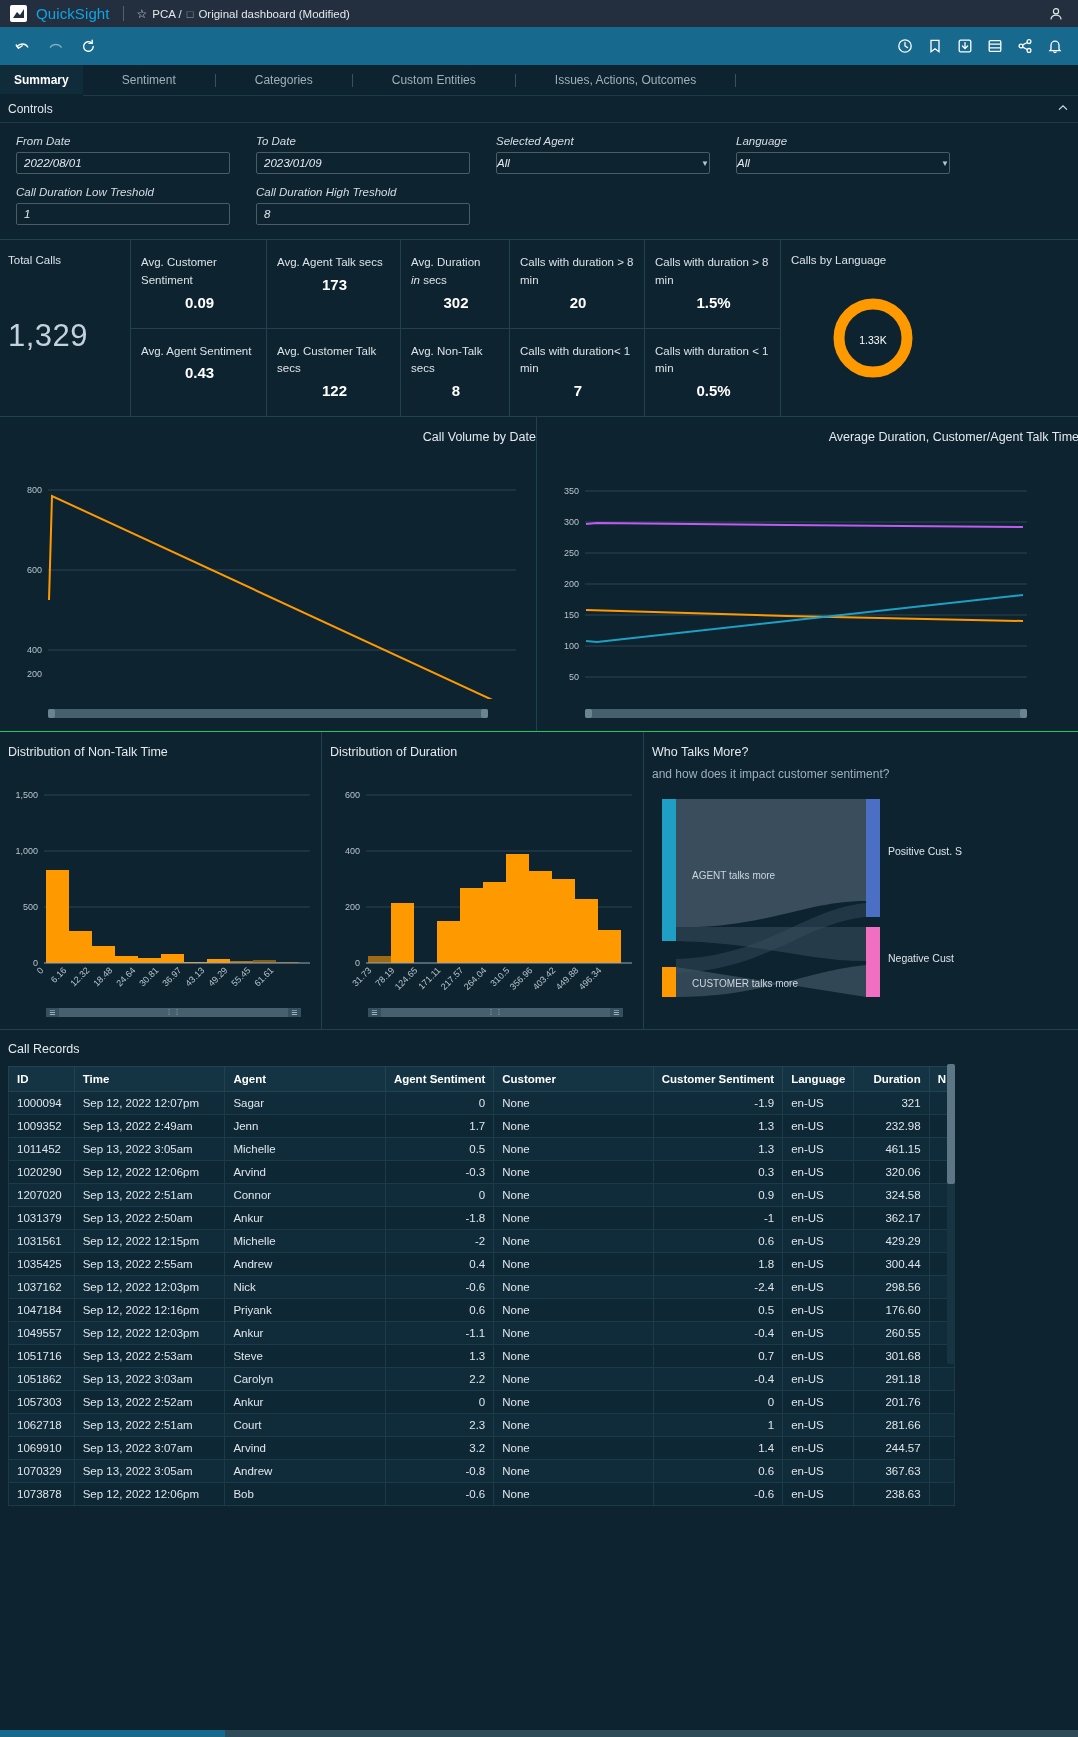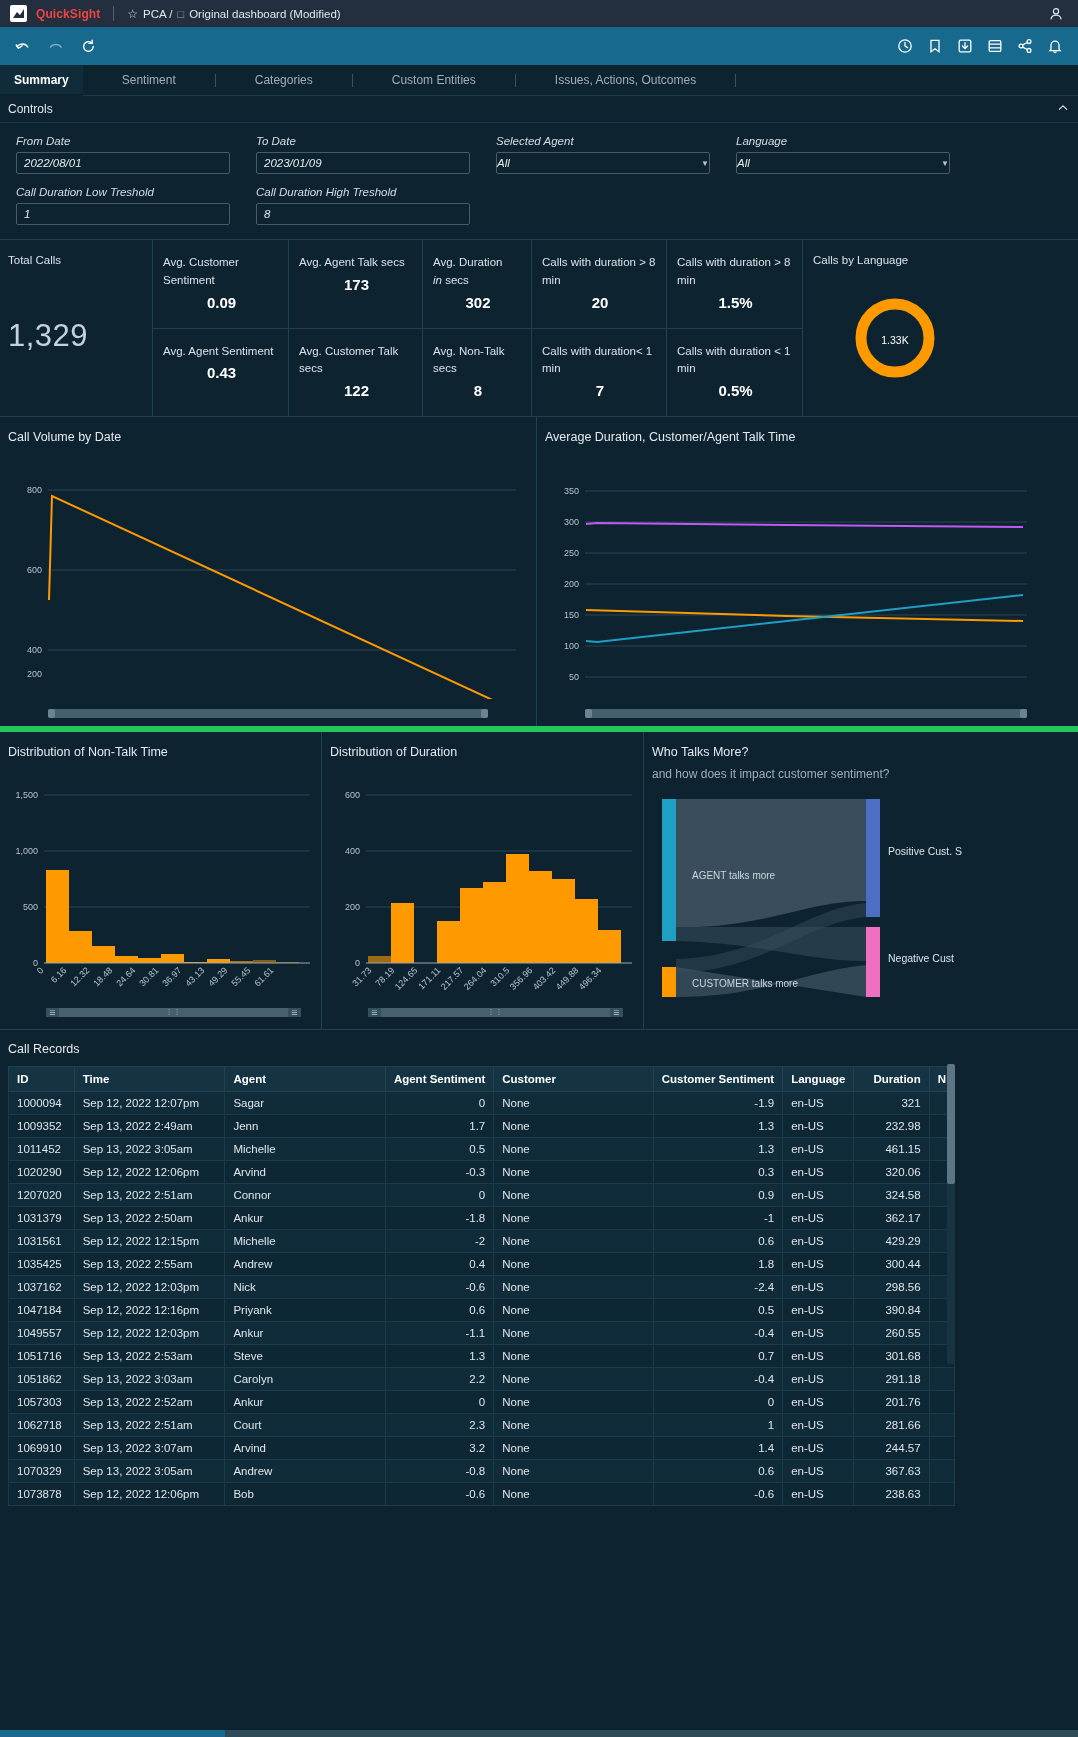--- a/index.html
+++ b/index.html
@@ -15,21 +15,21 @@
   
   .topbar {
     height: 27px; background: #232f3e; display: flex; align-items: center;
     padding: 0 10px; gap: 9px; font-size: 12px;
   }
   .qs-logo {
     width: 17px; height: 17px; background: #ffffff; border-radius: 2px;
     display: flex; align-items: center; justify-content: center;
   }
   .qs-logo svg { display: block; }
-  .qs-name { font-size: 12px; font-weight: bold; letter-spacing: .1px; color: #ef4444; }
+  .qs-name { font-size: 15px; font-weight: normal; letter-spacing: .1px; color: #0ea5e9; }
   .tb-sep { width: 1px; height: 15px; background: #54606d; margin: 0 4px; }
   .bc { display: flex; align-items: center; gap: 5px; font-size: 11.5px; color: #e3e7ea; }
   .bc .star { font-size: 12px; color: #d5dbe0; }
   .bc .bm { font-size: 11px; color: #98a5ae; }
   .topbar-right { margin-left: auto; display: flex; align-items: center; gap: 8px; padding-right: 4px; }
   .person-ico { width: 16px; height: 16px; }
 
   
   .toolbar {
     height: 38px; background: #17698d; display: flex; align-items: center;
@@ -77,21 +77,21 @@
     padding: 0 0; cursor: pointer; width: 214px;
   }
   .ctrl-select .caret { margin-left: auto; font-size: 8px; color: #b9c4cc; }
 
   
   .kpi-band {
     display: flex; border-top: 1px solid #22414f; border-bottom: 1px solid #22414f;
     background: #0d2330; height: 178px;
   }
   .kpi-total {
-    width: 153px; border-right: 1px solid #22414f; padding: 14px 0 0 8px;
+    width: 131px; border-right: 1px solid #22414f; padding: 14px 0 0 8px;
     display: flex; flex-direction: column;
   }
   .kpi-total .t { font-size: 11.5px; color: #dbe2e7; }
   .kpi-total .v {
     font-size: 31px; color: #c3d2dc; font-weight: 300; margin-top: 52px; letter-spacing: .5px;
   }
   .kpi-grid { display: flex; flex: 1; }
   .kpi-col { border-right: 1px solid #22414f; display: flex; flex-direction: column; }
   .kpi-cell { flex: 1; padding: 14px 8px 0 10px; display: flex; flex-direction: column; }
   .kpi-cell + .kpi-cell { border-top: 1px solid #22414f; }
@@ -100,21 +100,21 @@
   .kpi-cell .v { font-size: 15px; font-weight: bold; color: #ffffff; text-align: center; margin-top: 4px; }
   .kpi-lang { flex: 1; padding: 14px 0 0 10px; position: relative; }
   .kpi-lang .t { font-size: 11.5px; color: #dbe2e7; }
   .donut-wrap { position: absolute; left: 48px; top: 54px; }
   .donut-label {
     position: absolute; inset: 0; display: flex; align-items: center; justify-content: center;
     font-size: 10.5px; color: #ffffff;
   }
 
   
-  .row-charts { display: flex; border-bottom: 6px solid #22c55e; height: 315px; }
+  .row-charts { display: flex; border-bottom: 1px solid #22c55e; height: 315px; text-align: right; }
   .panel { background: #0d2330; position: relative; }
   .panel + .panel { border-left: 1px solid #22414f; }
   .panel-title { font-size: 12.5px; color: #e4eaee; padding: 13px 0 0 8px; }
   .panel-sub { font-size: 12px; color: #9eafba; padding: 8px 0 0 8px; }
   .lc-left { width: 536px; }
   .lc-right { flex: 1; }
 
   .axis-label { font-size: 9px; fill: #b7c3cb; }
   .axis-xlabel { font-size: 9px; fill: #ccd5db; }
   .gridline { stroke: #2c4655; stroke-width: 1; }
@@ -699,21 +699,21 @@
           <td></td>
         </tr>
         <tr>
           <td>1047184</td>
           <td>Sep 12, 2022 12:16pm</td>
           <td>Priyank</td>
           <td class="num">0.6</td>
           <td>None</td>
           <td class="num">0.5</td>
           <td>en-US</td>
-          <td class="num">390.84</td>
+          <td class="num">176.60</td>
           <td></td>
         </tr>
         <tr>
           <td>1049557</td>
           <td>Sep 12, 2022 12:03pm</td>
           <td>Ankur</td>
           <td class="num">-1.1</td>
           <td>None</td>
           <td class="num">-0.4</td>
           <td>en-US</td>

